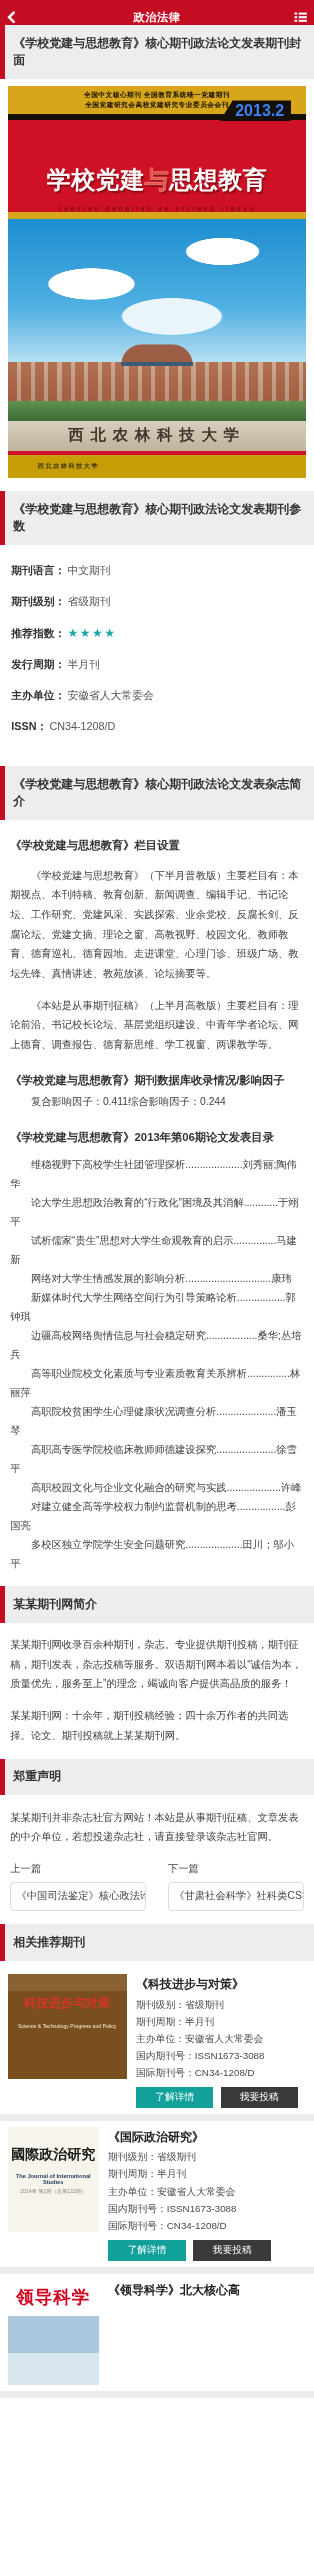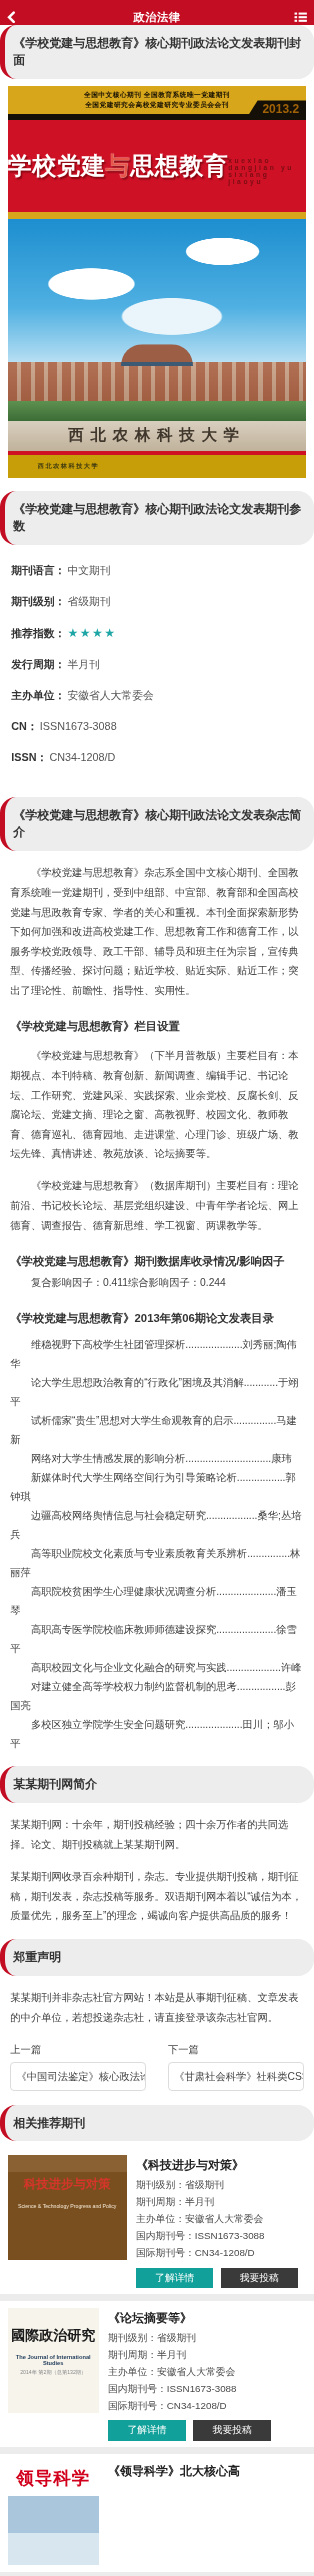--- a/index.html
+++ b/index.html
@@ -8,31 +8,31 @@
     font-family:"Liberation Sans","DejaVu Sans",sans-serif;color:#333;
   }
   
   .navbar{height:25px;background:#c30d23;display:flex;align-items:flex-end;justify-content:space-between;padding:0 6.2px;box-sizing:border-box;}
   .nav-back{width:15.5px;height:15.5px;display:flex;align-items:center;}
   .nav-title{color:#fff;font-size:11.3px;font-weight:bold;letter-spacing:0.5px;}
   .nav-menu{width:15.5px;height:15.5px;display:flex;align-items:center;justify-content:flex-end;}
   
   .sec-header{
     background:#ededed;border-left:5.2px solid #c30d23;
-    padding:9.8px 8.2px;font-size:12px;font-weight:bold;color:#333;margin-top:13.4px;border-radius:16px;
+    padding:9.8px 8.2px;font-size:12px;font-weight:bold;color:#333;margin-top:13.4px;
   }
   .sec-header.first{margin-top:0;}
   
   .cover{margin:7.2px 7.7px 0;height:392px;display:flex;flex-direction:column;overflow:hidden;}
   .cv-top{height:28px;background:#d8a61b;text-align:center;padding-top:4.1px;box-sizing:border-box;}
   .cv-topline{font-size:6.7px;font-weight:bold;color:#151004;letter-spacing:0.5px;line-height:9.8px;}
   .cv-black{height:6.7px;background:#141008;position:relative;}
-  .cv-issue{position:absolute;right:0;top:-13.4px;background:#141008;color:#a16207;font-size:12px;font-weight:bold;
+  .cv-issue{position:absolute;right:15px;top:-13.4px;background:#141008;color:#3b82f6;font-size:16px;font-weight:bold;
     padding:1.5px 7.2px 1.5px 15.5px;clip-path:polygon(18% 0,100% 0,100% 100%,0 100%);}
-  .cv-red{height:92px;background:#cf1126;display:flex;flex-direction:row;align-items:center;justify-content:flex-end;}
+  .cv-red{height:92px;background:#cf1126;display:flex;flex-direction:column;align-items:center;justify-content:flex-end;}
   .cv-title{color:#fff;font-size:24px;font-weight:bold;letter-spacing:0.5px;text-shadow:1.5px 2.1px 1.5px rgba(80,0,0,.55);white-space:nowrap;}
   .cv-yu{color:#e8564a;text-shadow:0 0 1px #fff,1.5px 2.1px 1.5px rgba(80,0,0,.55);}
   .cv-pinyin{color:#7a0d12;font-size:6.7px;font-weight:bold;letter-spacing:2.6px;margin-top:9.3px;}
   .cv-goldstrip{height:6.2px;background:#d8a61b;}
   .cv-photo{flex:1;position:relative;background:
     radial-gradient(62px 23px at 72% 14%, #ffffff 0 58%, transparent 60%),
     radial-gradient(77px 28px at 28% 28%, #ffffff 0 55%, transparent 57%),
     radial-gradient(98px 36px at 55% 42%, #eaf5fb 0 50%, transparent 52%),
     linear-gradient(#1d8ecf 0%, #4fb0e2 38%, #a6d7f0 58%, #cfe9f6 66%, #d8edf8 100%);}
   .cv-buildings{position:absolute;left:0;right:0;bottom:49px;height:40px;
@@ -137,30 +137,28 @@
   </div>
 </div>
 
 <div class="sec-header">《学校党建与思想教育》核心期刊政法论文发表期刊参数</div>
 <div class="params-list">
   <div class="param-row"><span class="param-label">期刊语言：</span><span class="param-value">中文期刊</span></div>
   <div class="param-row"><span class="param-label">期刊级别：</span><span class="param-value">省级期刊</span></div>
   <div class="param-row"><span class="param-label">推荐指数：</span><span class="param-value stars">★★★★</span></div>
   <div class="param-row"><span class="param-label">发行周期：</span><span class="param-value">半月刊</span></div>
   <div class="param-row"><span class="param-label">主办单位：</span><span class="param-value">安徽省人大常委会</span></div>
-  <div class="param-row"><span class="param-label">CN：</span><span class="param-value">ISSN1673-3088</span></div>
   <div class="param-row"><span class="param-label">ISSN：</span><span class="param-value">CN34-1208/D</span></div>
 </div>
 
 <div class="sec-header">《学校党建与思想教育》核心期刊政法论文发表杂志简介</div>
 <div class="content">
-  <p class="para">《学校党建与思想教育》杂志系全国中文核心期刊、全国教育系统唯一党建期刊，受到中组部、中宣部、教育部和全国高校党建与思政教育专家、学者的关心和重视。本刊全面探索新形势下如何加强和改进高校党建工作、思想教育工作和德育工作，以服务学校党政领导、政工干部、辅导员和班主任为宗旨，宣传典型、传播经验、探讨问题；贴近学校、贴近实际、贴近工作；突出了理论性、前瞻性、指导性、实用性。</p>
   <div class="subhead">《学校党建与思想教育》栏目设置</div>
   <p class="para">《学校党建与思想教育》（下半月普教版）主要栏目有：本期视点、本刊特稿、教育创新、新闻调查、编辑手记、书记论坛、工作研究、党建风采、实践探索、业余党校、反腐长剑、反腐论坛、党建文摘、理论之窗、高教视野、校园文化、教师教育、德育巡礼、德育园地、走进课堂、心理门诊、班级广场、教坛先锋、真情讲述、教苑放谈、论坛摘要等。</p>
-  <p class="para">《学校党建与思想教育》（数据库期刊）主要栏目有：理论前沿、书记校长论坛、基层党组织建设、中青年学者论坛、网上德育、调查报告、德育新思维、学工视窗、两课教学等。</p>
+  <p class="para">《本站是从事期刊征稿》（上半月高教版）主要栏目有：理论前沿、书记校长论坛、基层党组织建设、中青年学者论坛、网上德育、调查报告、德育新思维、学工视窗、两课教学等。</p>
   <div class="subhead">《学校党建与思想教育》期刊数据库收录情况/影响因子</div>
   <p class="impact">复合影响因子：0.411综合影响因子：0.244</p>
   <div class="subhead">《学校党建与思想教育》2013年第06期论文发表目录</div>
   <div style="margin-top:9.3px;">
     <p class="article">维稳视野下高校学生社团管理探析....................刘秀丽;陶伟华</p>
     <p class="article">论大学生思想政治教育的“行政化”困境及其消解............于翊平</p>
     <p class="article">试析儒家“贵生”思想对大学生命观教育的启示...............马建新</p>
     <p class="article">网络对大学生情感发展的影响分析..............................康玮</p>
     <p class="article">新媒体时代大学生网络空间行为引导策略论析.................郭钟琪</p>
     <p class="article">边疆高校网络舆情信息与社会稳定研究..................桑华;丛培兵</p>
@@ -168,22 +166,22 @@
     <p class="article">高职院校贫困学生心理健康状况调查分析.....................潘玉琴</p>
     <p class="article">高职高专医学院校临床教师师德建设探究.....................徐雪平</p>
     <p class="article">高职校园文化与企业文化融合的研究与实践...................许峰</p>
     <p class="article">对建立健全高等学校权力制约监督机制的思考.................彭国亮</p>
     <p class="article">多校区独立学院学生安全问题研究....................田川；邬小平</p>
   </div>
 </div>
 
 <div class="sec-header">某某期刊网简介</div>
 <div class="content">
+  <p class="para noindent">某某期刊网收录百余种期刊，杂志。专业提供期刊投稿，期刊征稿，期刊发表，杂志投稿等服务。双语期刊网本着以“诚信为本，质量优先，服务至上”的理念，竭诚向客户提供高品质的服务！</p>
   <p class="para noindent">某某期刊网：十余年，期刊投稿经验；四十余万作者的共同选择。论文、期刊投稿就上某某期刊网。</p>
-  <p class="para noindent">某某期刊网收录百余种期刊，杂志。专业提供期刊投稿，期刊征稿，期刊发表，杂志投稿等服务。双语期刊网本着以“诚信为本，质量优先，服务至上”的理念，竭诚向客户提供高品质的服务！</p>
 </div>
 
 <div class="sec-header">郑重声明</div>
 <div class="content">
   <p class="para noindent">某某期刊并非杂志社官方网站！本站是从事期刊征稿、文章发表的中介单位，若想投递杂志社，请直接登录该杂志社官网。</p>
 
   <div class="pn">
     <div class="pn-col">
       <div class="pn-label">上一篇</div>
       <div class="pn-box">《中国司法鉴定》核心政法论文发表官</div>
@@ -218,21 +216,21 @@
     </div>
   </div>
 
   <div class="journal-card">
     <div class="cover-box c2">
       <div class="cv-main">國際政治研究</div>
       <div class="cv-sub">The Journal of International Studies</div>
       <div class="cv-note">2014年 第2期（总第132期）</div>
     </div>
     <div class="j-info">
-      <div class="j-name">《论坛摘要等》</div>
+      <div class="j-name">《国际政治研究》</div>
       <div class="j-field"><span>期刊级别：</span><span>省级期刊</span></div>
       <div class="j-field"><span>期刊周期：</span><span>半月刊</span></div>
       <div class="j-field"><span>主办单位：</span><span>安徽省人大常委会</span></div>
       <div class="j-field"><span>国内期刊号：</span><span>ISSN1673-3088</span></div>
       <div class="j-field"><span>国际期刊号：</span><span>CN34-1208/D</span></div>
       <div class="j-buttons">
         <div class="btn btn-detail">了解详情</div>
         <div class="btn btn-submit">我要投稿</div>
       </div>
     </div>

